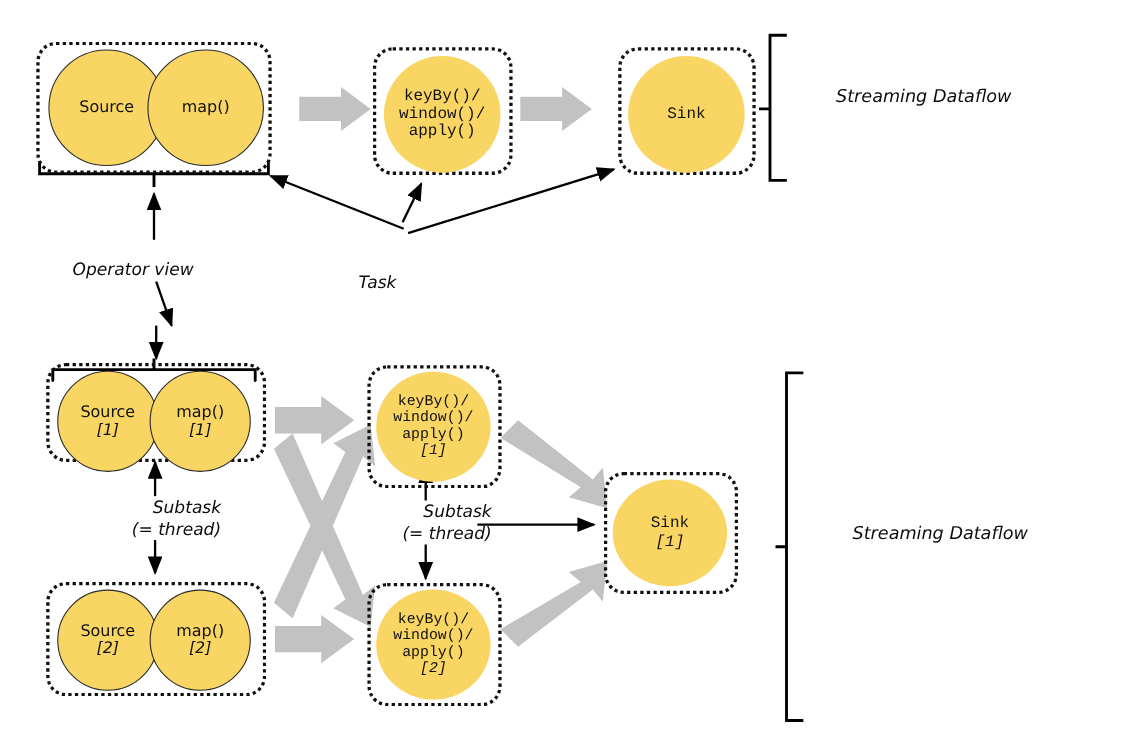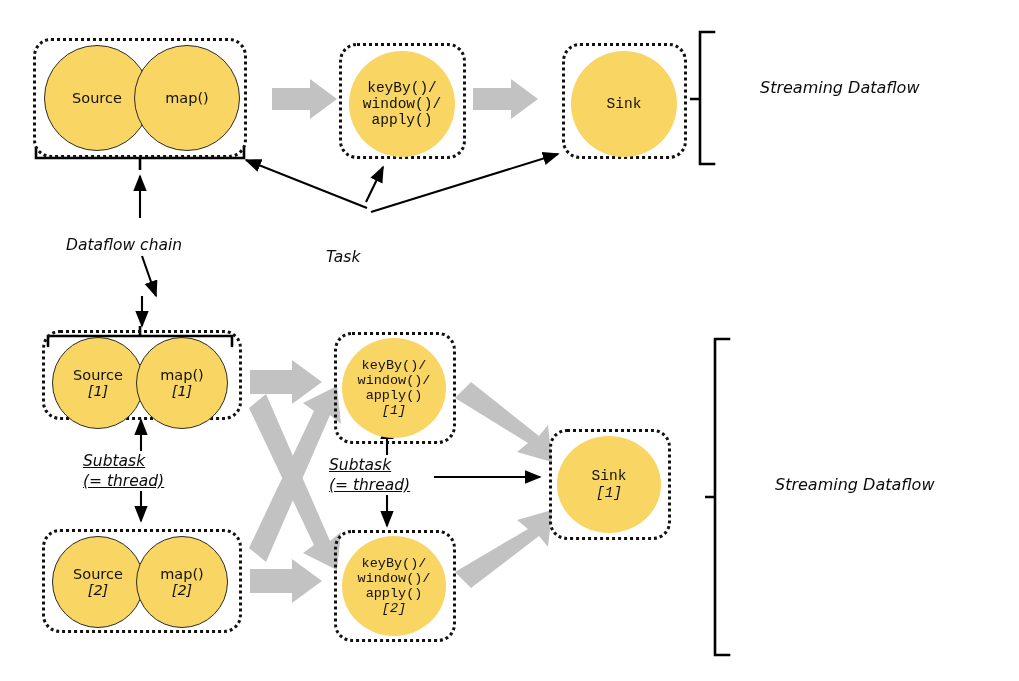--- a/index.html
+++ b/index.html
@@ -57,22 +57,21 @@
   .label {
     position: absolute;
     font-style: italic;
     font-size: 15.5px;
     color: #0b0b0b;
     white-space: nowrap;
     line-height: 1.28;
     z-index: 6;
   }
   .label.center {
-    text-align: left;
-    text-decoration: underline;
+    text-align: right;
   }
   .side-label {
     position: absolute;
     font-style: italic;
     font-size: 16px;
     color: #0b0b0b;
     text-align: center;
     line-height: 1.3;
     white-space: nowrap;
     z-index: 6;
@@ -181,21 +180,21 @@
     <span>keyBy()/</span>
     <span>window()/</span>
     <span>apply()</span>
   </div>
 
   <div class="node-box" style="left:562px; top:43px; width:125px; height:116px;"></div>
   <div class="circle plain" style="left:571px; top:51px; width:106px; height:106px;">
     <span>Sink</span>
   </div>
 
-  <div class="label" style="left:66px; top:236px;">Dataflow chain</div>
+  <div class="label" style="left:66px; top:236px;">Operator view</div>
   <div class="label" style="left:326px; top:204px;margin-top:44px;">Task</div>
 
   <div class="side-label" style="left:760px; top:78px;">
     <div>Streaming Dataflow</div>
   </div>
 
   <div class="node-box" style="left:42px; top:330px; width:200px; height:90px;"></div>
   <div class="circle" style="left:52px; top:337px; width:92px; height:92px;">
     <span>Source</span>
     <span class="idx">[1]</span>

